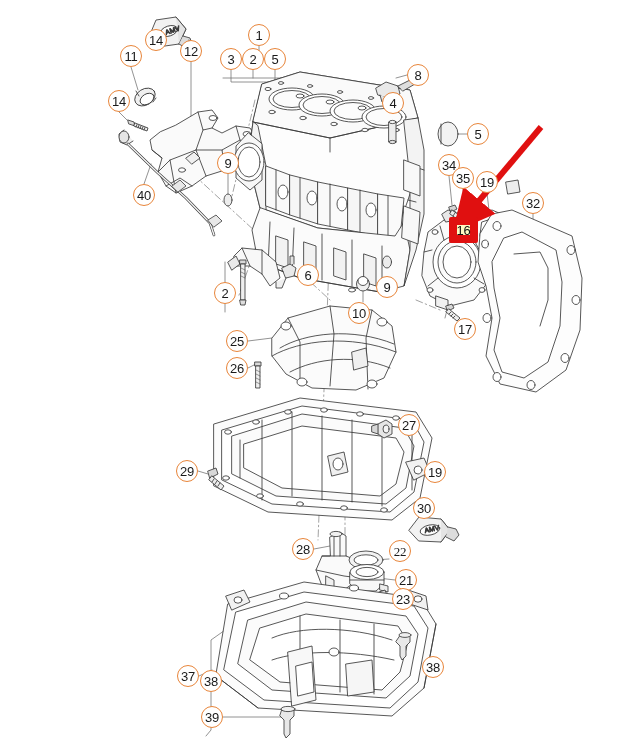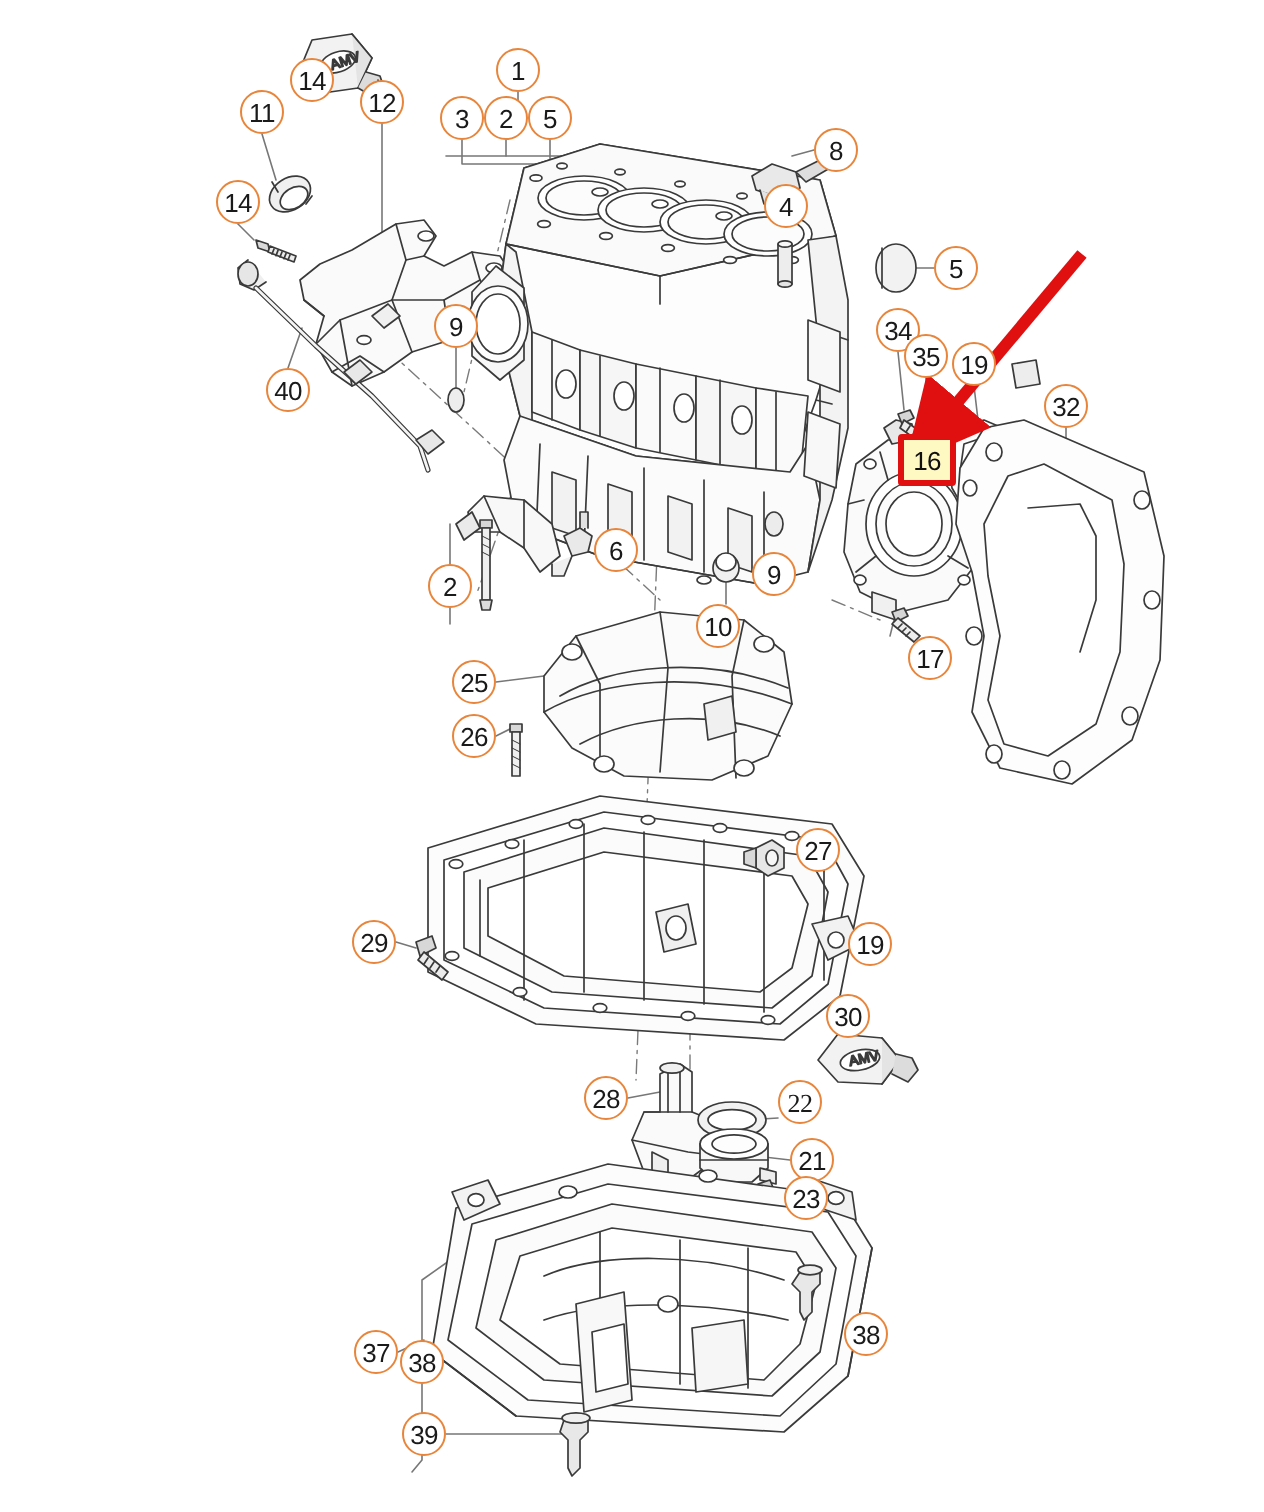--- a/index.html
+++ b/index.html
@@ -35,21 +35,21 @@
     font-size: 13px;
     line-height: 1;
     display: flex;
     align-items: center;
     justify-content: center;
     letter-spacing: -0.3px;
     z-index: 20;
   }
   .callout.sq {
     border-radius: 2px;
-    border: 3px solid #a3a3a3;
+    border: 8px solid #a3a3a3;
     background: #fef9c3;
     color: #111111;
     z-index: 40;
   }
 </style>
 </head>
 <body>
 
 <div id="page">
 

